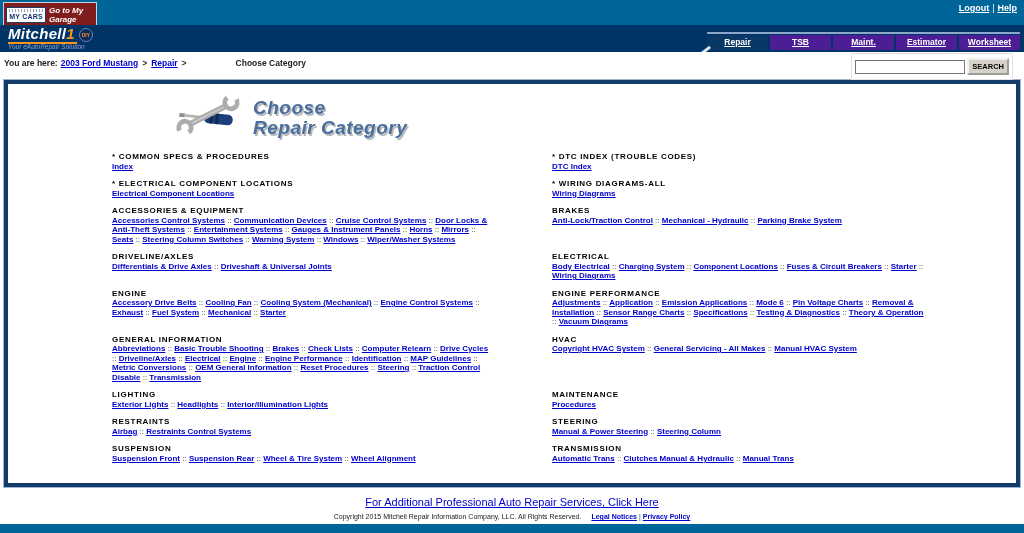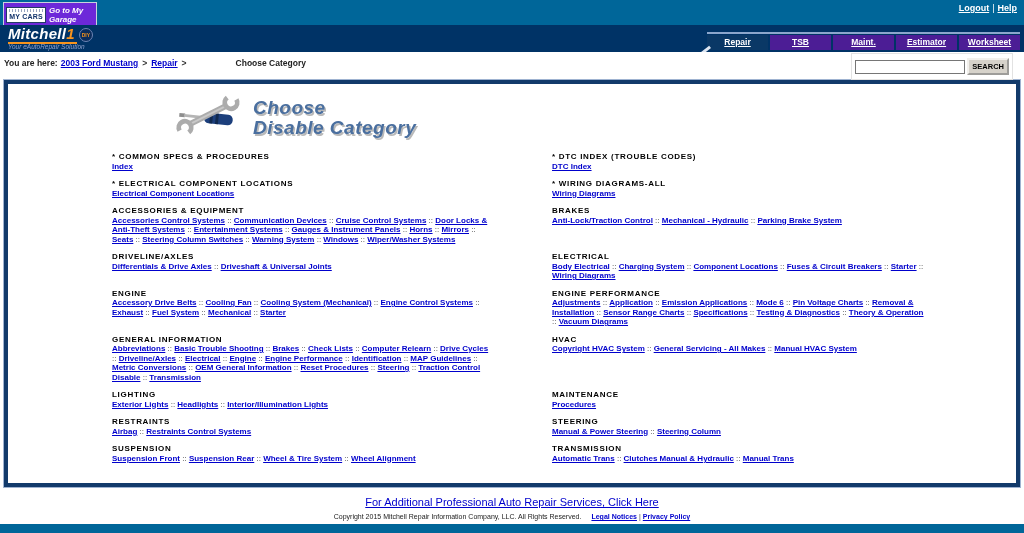--- a/index.html
+++ b/index.html
@@ -3,21 +3,21 @@
 <meta charset="utf-8">
 <style>
   * { margin:0; padding:0; box-sizing:border-box; }
   html,body { width:1024px; height:533px; background:#fff; overflow:hidden;
     font-family:"Liberation Sans", sans-serif; }
   a { cursor:pointer; }
 
   
   .topbar { height:25px; background:#006699; position:relative; }
   .garage-btn { position:absolute; left:3px; top:2px; height:31px; display:flex;
-    align-items:center; gap:3px; background:#6d28d9; border:1px solid #C9D2DE;
+    align-items:center; gap:3px; background:#7f1d1d; border:1px solid #C9D2DE;
     padding:1px 5px 7px 2px; cursor:pointer; }
   .plate { width:40px; height:16px; background:#fff; border:1px solid #223A66;
     display:flex; flex-direction:column; justify-content:center; }
   .plate-top { height:3px; margin:0 2px 1px;
     background:repeating-linear-gradient(90deg,#96A4C0 0 1px,transparent 1px 3px); }
   .plate-label { font-size:7px; font-weight:bold; color:#12336B; text-align:center;
     line-height:7px; letter-spacing:.2px; }
   .garage-label { width:42px; color:#fff; font-style:italic; font-weight:bold;
     font-size:8px; line-height:9px; }
   .top-right { position:absolute; right:7px; top:3px; text-align:right; }
@@ -154,21 +154,21 @@
 
       <g>
         <line x1="16" y1="34" x2="56" y2="14" stroke="#ACACAC" stroke-width="6"></line>
         <line x1="16" y1="34" x2="56" y2="14" stroke="#C9C9C9" stroke-width="2"></line>
         <circle cx="12" cy="37" r="6.5" fill="none" stroke="#ACACAC" stroke-width="5" stroke-dasharray="29 12" transform="rotate(150 12 37)"></circle>
         <circle cx="60" cy="11" r="6.5" fill="none" stroke="#ACACAC" stroke-width="5" stroke-dasharray="29 12" transform="rotate(-30 60 11)"></circle>
       </g>
     </svg>
     <div class="title-text">
       <div>Choose</div>
-      <div>Disable Category</div>
+      <div>Repair Category</div>
     </div>
   </div>
 
   <div class="category-grid">
       <div class="cat-cell">
         <div class="cat-heading">* COMMON SPECS &amp; PROCEDURES</div>
         <div class="cat-links"><a class="cat-link">Index</a></div>
       </div>
       <div class="cat-cell">
         <div class="cat-heading">* DTC INDEX (TROUBLE CODES)</div>

